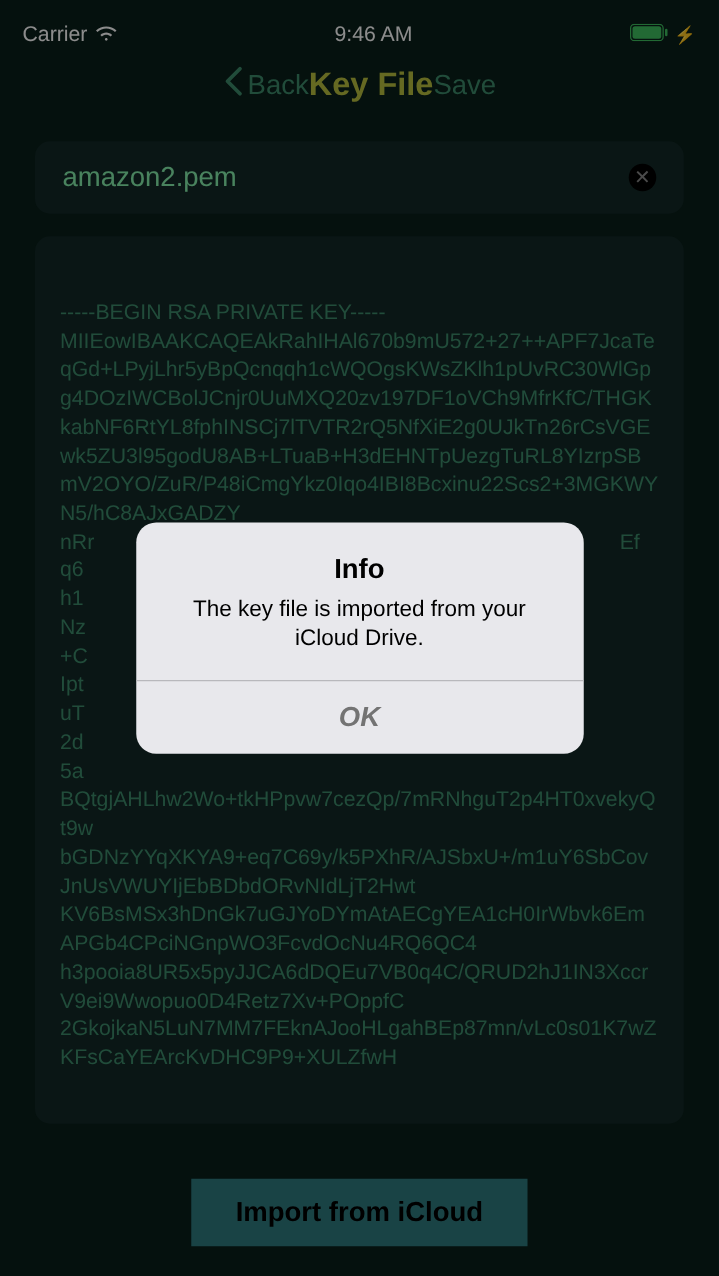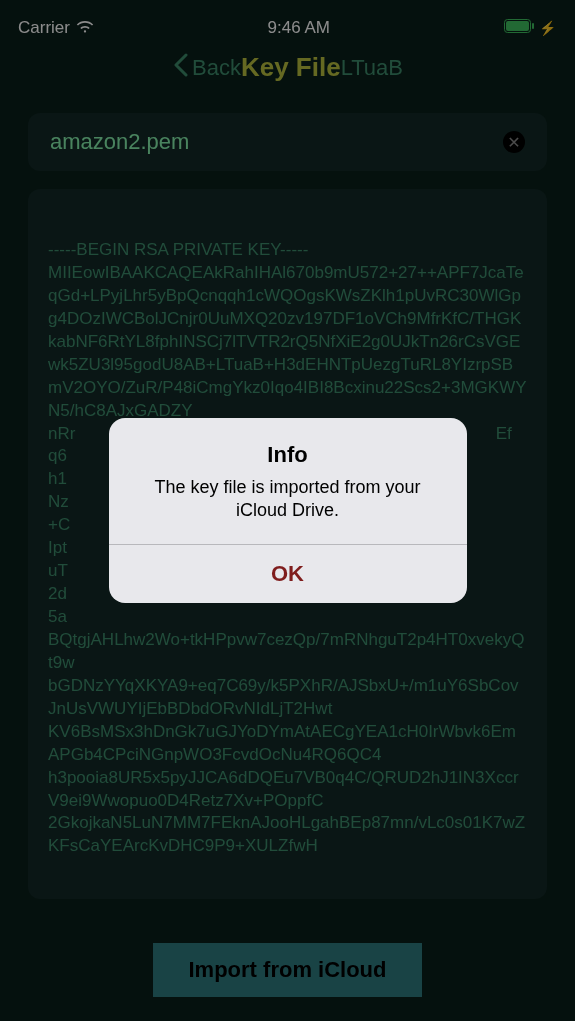--- a/index.html
+++ b/index.html
@@ -157,25 +157,26 @@
     }
     .alert-divider {
       height: 1px;
       background: #b8b8bc;
     }
     .alert-button {
       width: 100%;
       padding: 16px;
       background: transparent;
       border: none;
-      color: #7f1d1d;
+      color: #737373;
       font-size: 22px;
       font-weight: 600;
       cursor: pointer;
       text-align: center;
+      font-style: italic;
     }
   </style>
 </head>
 <body>
 
 <div class="status-bar">
   <div class="status-left">
     <span>Carrier</span>
     <span class="wifi-icon">
       <svg width="18" height="13" viewBox="0 0 18 13">
@@ -199,21 +200,21 @@
 <div class="nav-bar">
   <div class="back-button">
     <span class="back-chevron">
       <svg width="16" height="24" viewBox="0 0 16 24">
           <path d="M14 2L4 12l10 10" stroke="#3d8b6b" stroke-width="3" fill="none" stroke-linecap="round" stroke-linejoin="round"></path>
         </svg>
     </span>
     <span>Back</span>
   </div>
   <div class="nav-title">Key File</div>
-  <div class="save-button">LTuaB</div>
+  <div class="save-button">Save</div>
 </div>
 
 <div class="filename-container">
   <input type="text" class="filename-input" value="amazon2.pem" style="">
   <div class="clear-button">
     <span>✕</span>
   </div>
 </div>
 
 <div class="key-content-container">

